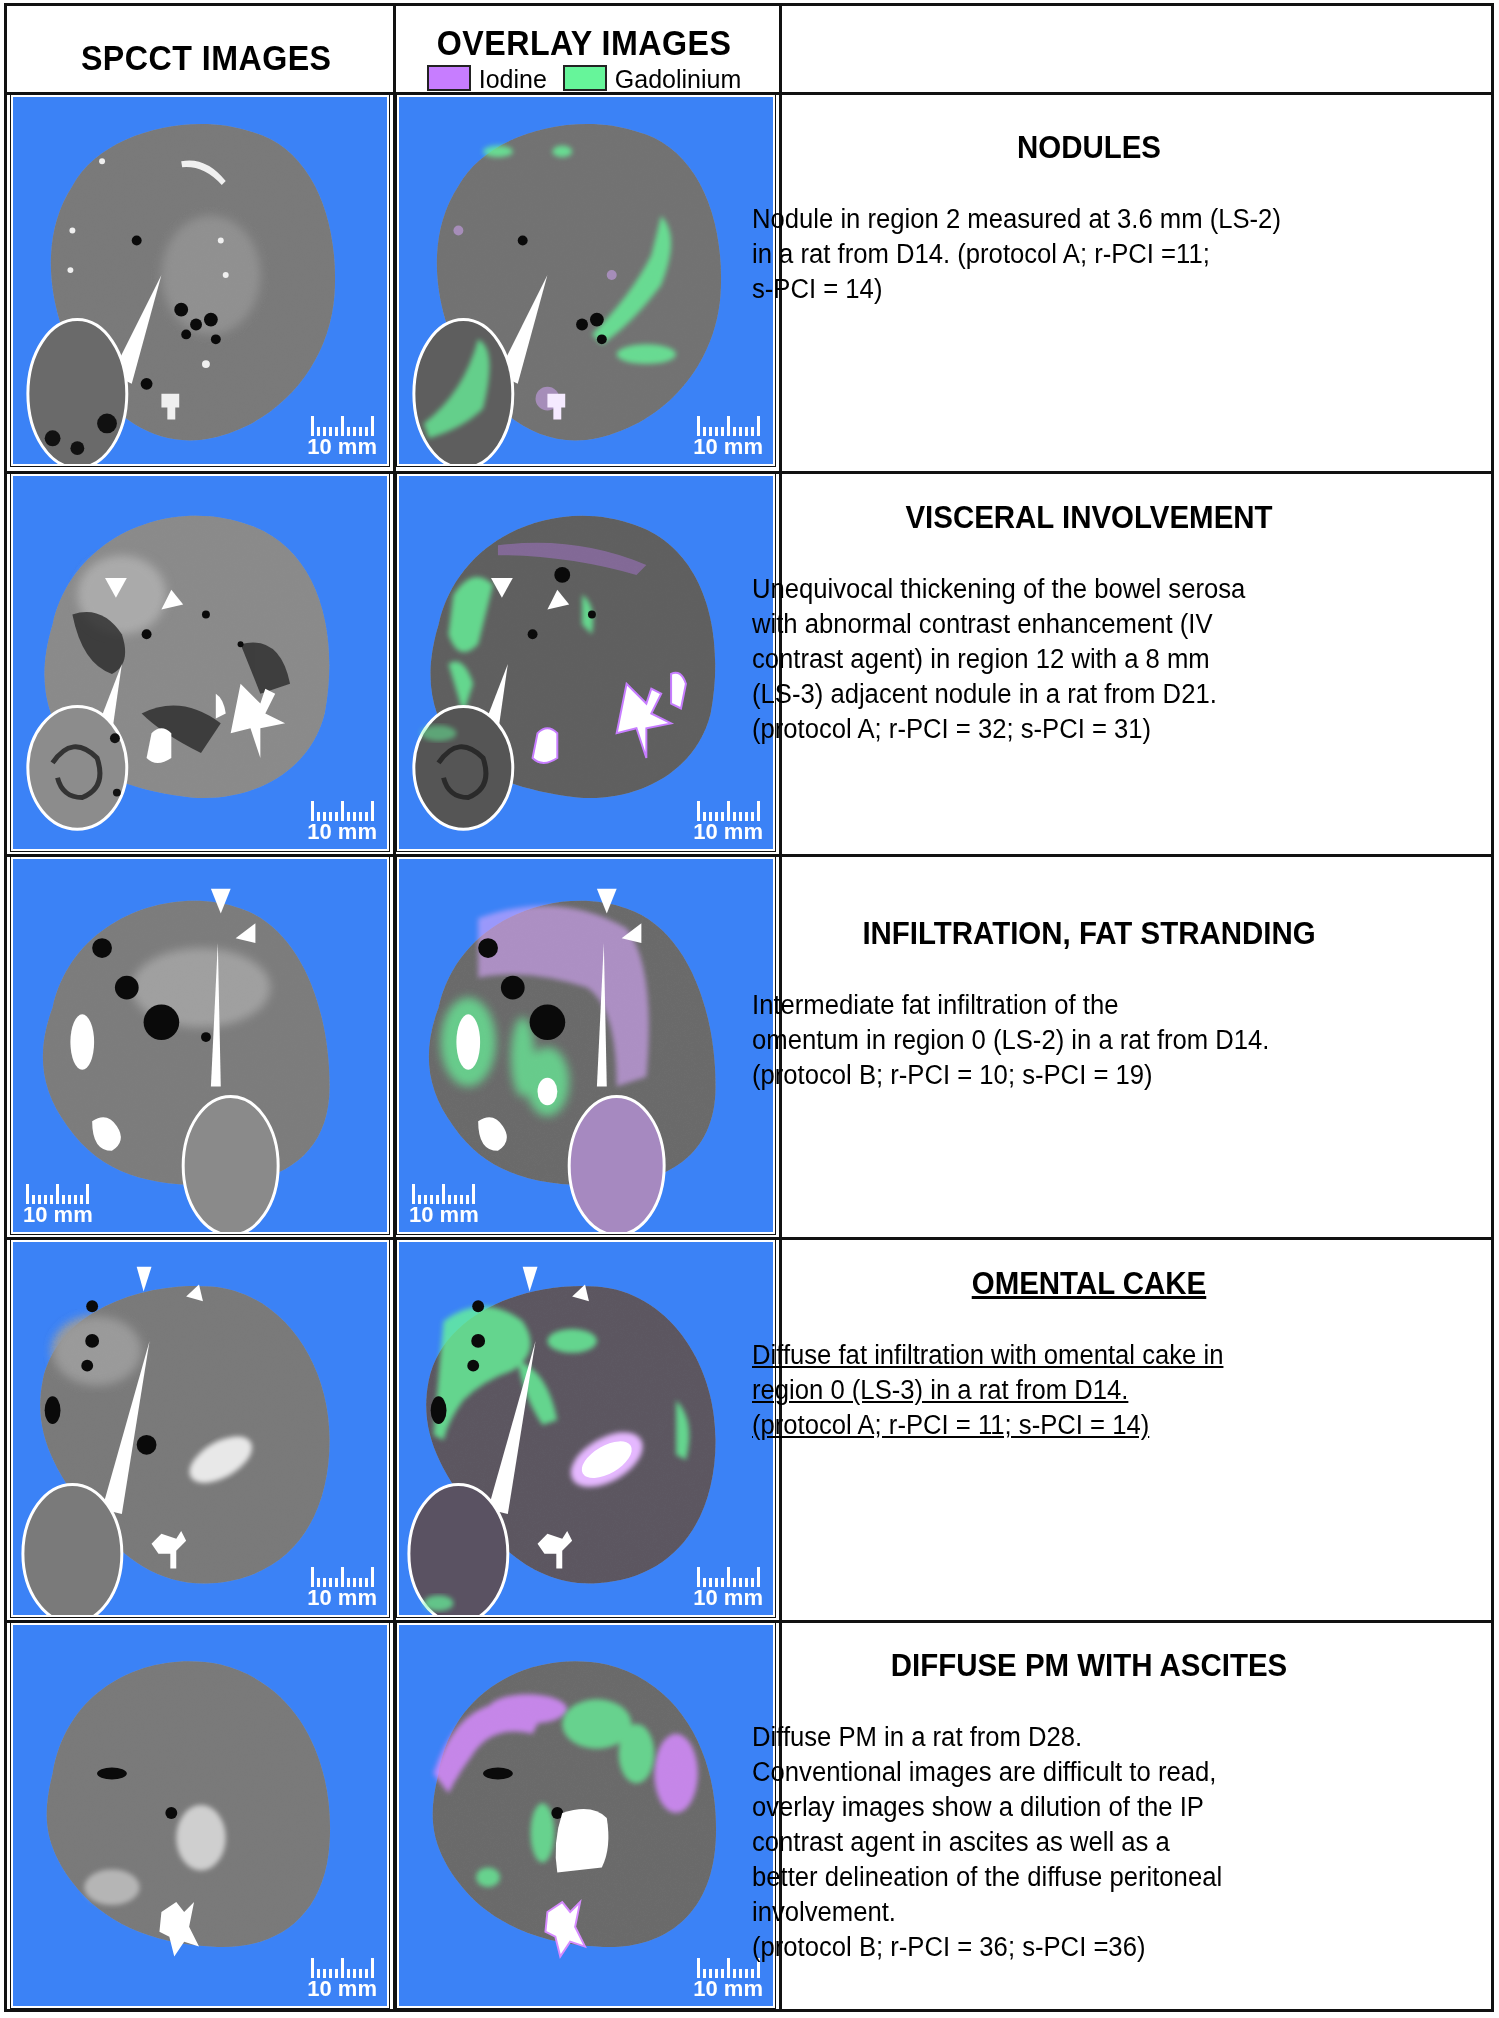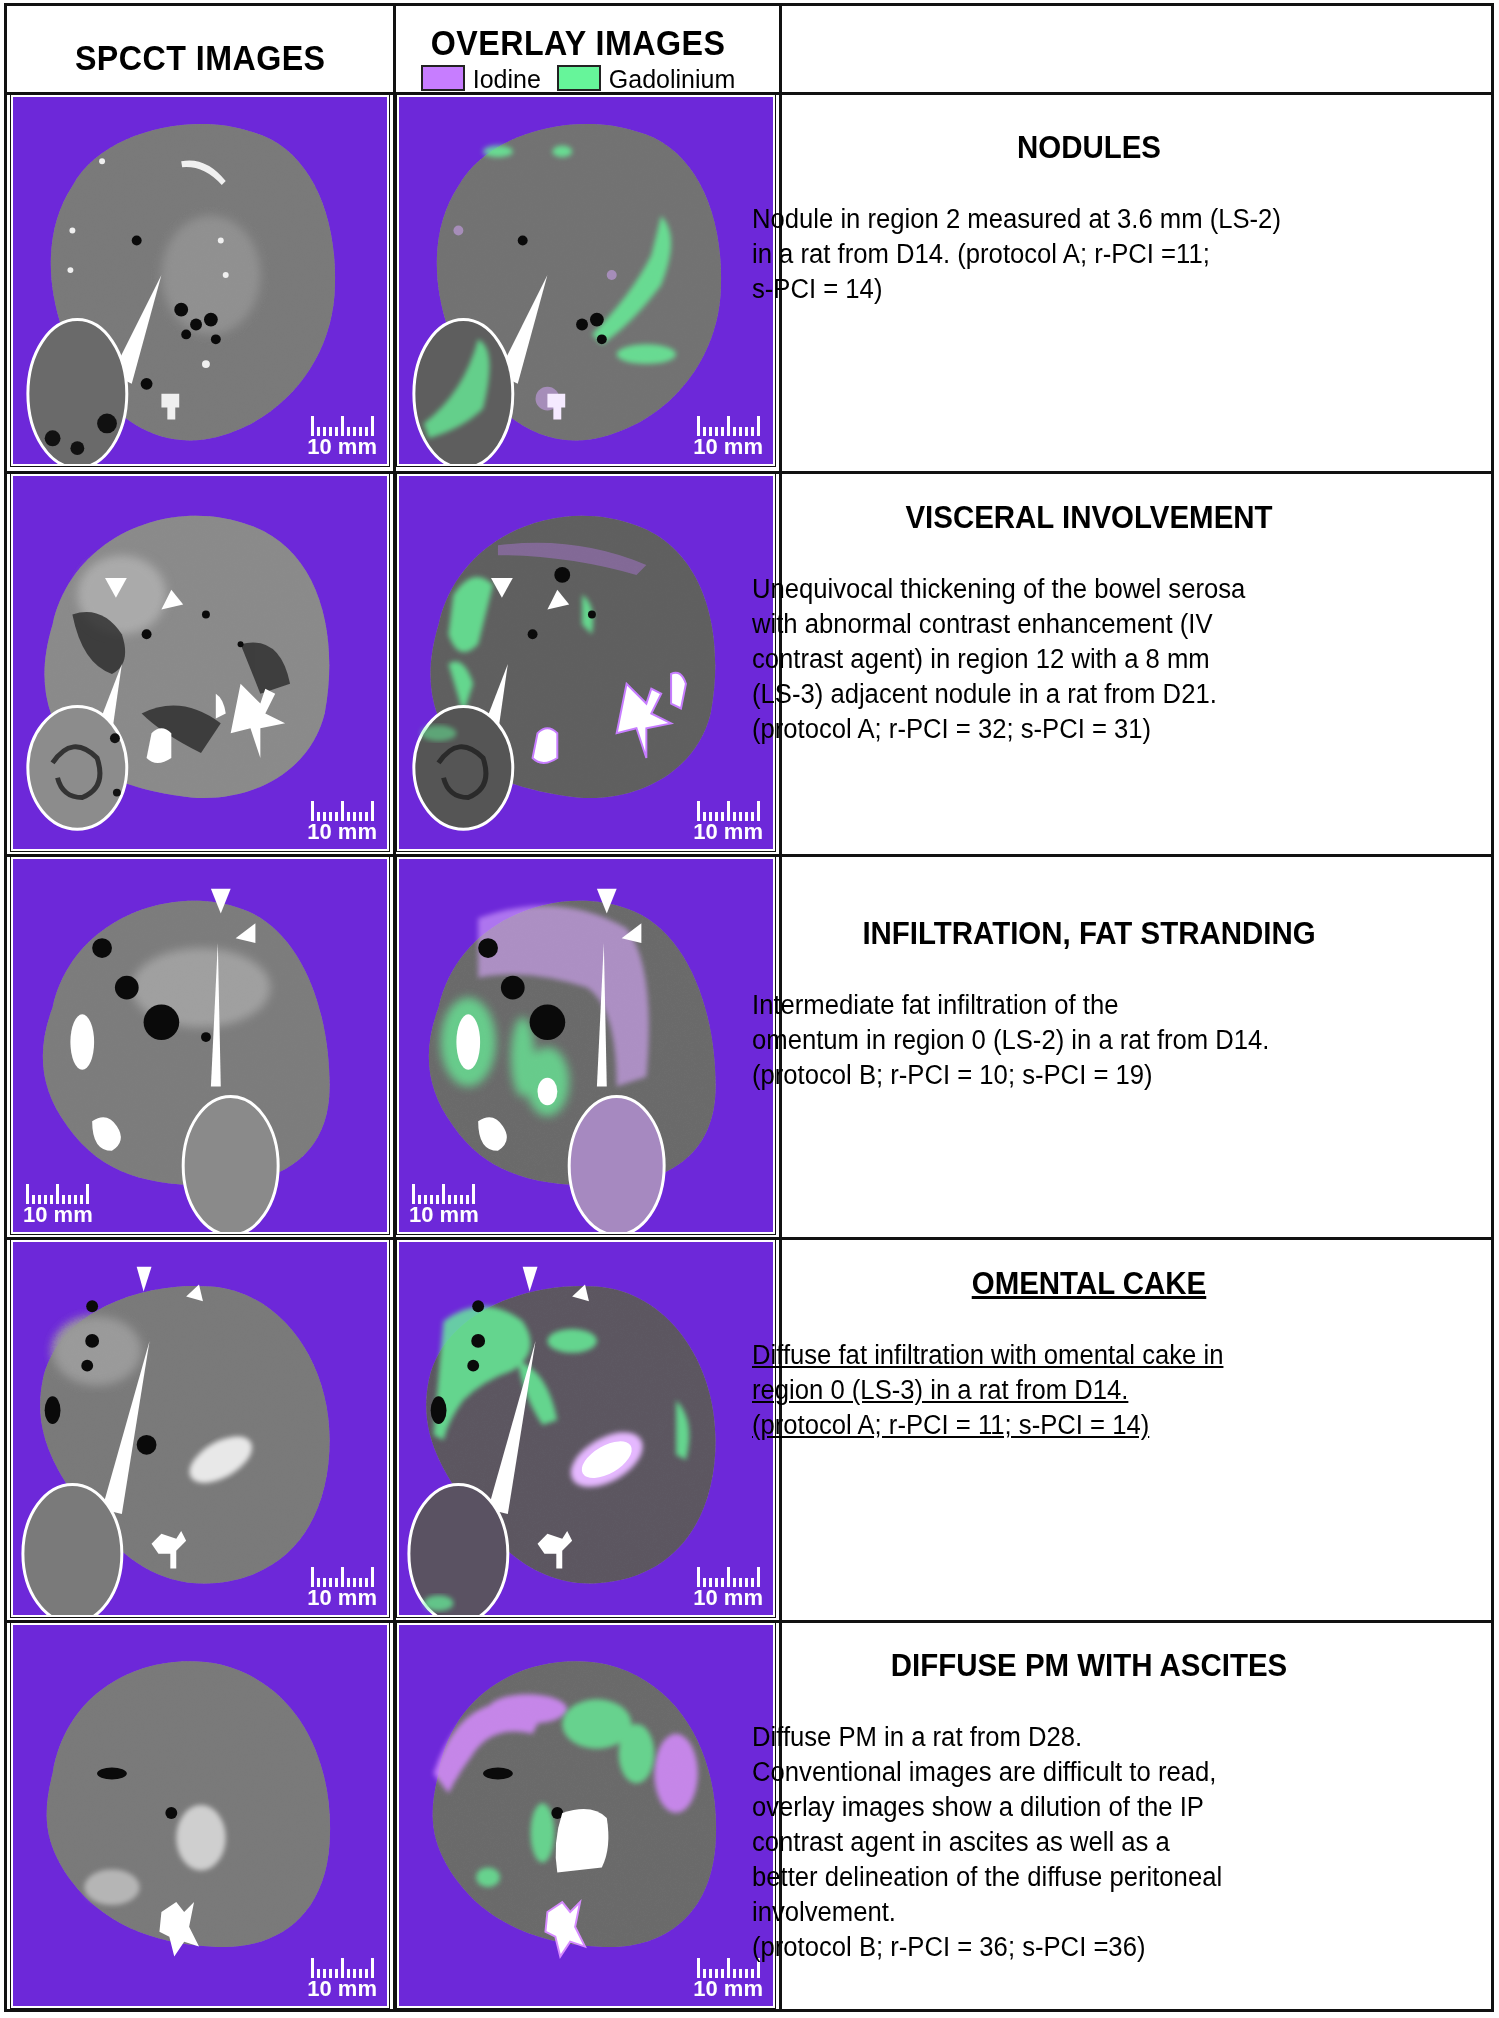--- a/index.html
+++ b/index.html
@@ -3,25 +3,25 @@
 <meta charset="utf-8">
 <style>
   html, body { margin: 0; padding: 0; background: #ffffff; }
   body { width: 1499px; height: 2018px; position: relative; overflow: hidden;
          font-family: "Liberation Sans", sans-serif; color: #000; }
   .fig { position: absolute; left: 4px; top: 3px; width: 1490px; height: 2009px;
          border: 3px solid #111; box-sizing: border-box; }
   .hline { position: absolute; left: 0; right: 0; height: 3px; background: #111; }
   .vline { position: absolute; top: 0; bottom: 0; width: 3px; background: #111; }
   .hdr { position: absolute; top: 0; height: 104px; display: flex; flex-direction: column;
-         align-items: center; justify-content: center; font-weight: bold; }
+         align-items: center; justify-content: center; font-weight: bold; padding-left: 6px; }
   .hdr-title { font-size: 35px; letter-spacing: 0.5px; transform: scaleX(0.92); }
   .legend { display: flex; gap: 8px; font-size: 25px; font-weight: normal; margin-top: 2px; }
   .swatch { width: 44px; height: 26px; border: 2px solid #222; box-sizing: border-box; display: inline-block; }
-  .panel { position: absolute; background: #6d28d9; border: 2px solid #fff; outline: 1px solid #111; box-sizing: border-box; overflow: hidden; }
+  .panel { position: absolute; background: #3b82f6; border: 2px solid #fff; outline: 1px solid #111; box-sizing: border-box; overflow: hidden; }
   .panel svg { display: block; width: 100%; height: 100%; }
   .desc { position: absolute; left: 736px; width: 706px; box-sizing: border-box; padding: 0 16px 0 16px; }
   .desc-title { font-weight: bold; font-size: 31px; text-align: center; transform: scaleX(0.95); white-space: nowrap; }
   .desc-body { font-size: 27px; line-height: 35px; margin-top: 36px; white-space: pre-line; transform-origin: left top; transform: scaleX(0.95); width: 700px; }
   .scale { position: absolute; color: #fff; font-weight: bold; font-size: 22px; line-height: 22px; text-align: center; }
   .scale .ticks { display: flex; align-items: flex-end; height: 20px; gap: 3px; justify-content: center; }
   .scale .tk { width: 3px; background: #fff; height: 9px; }
   .scale .tk.big { height: 20px; }
 </style>
 </head>

